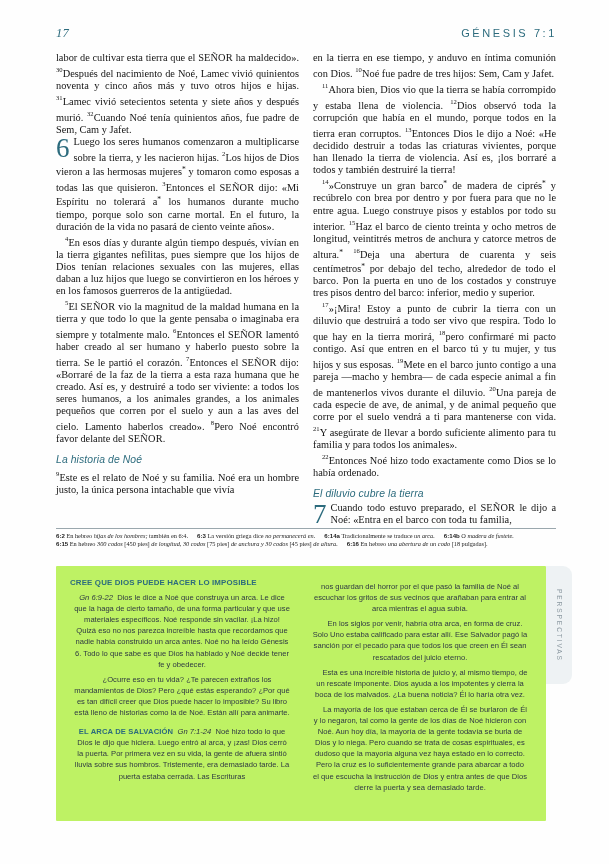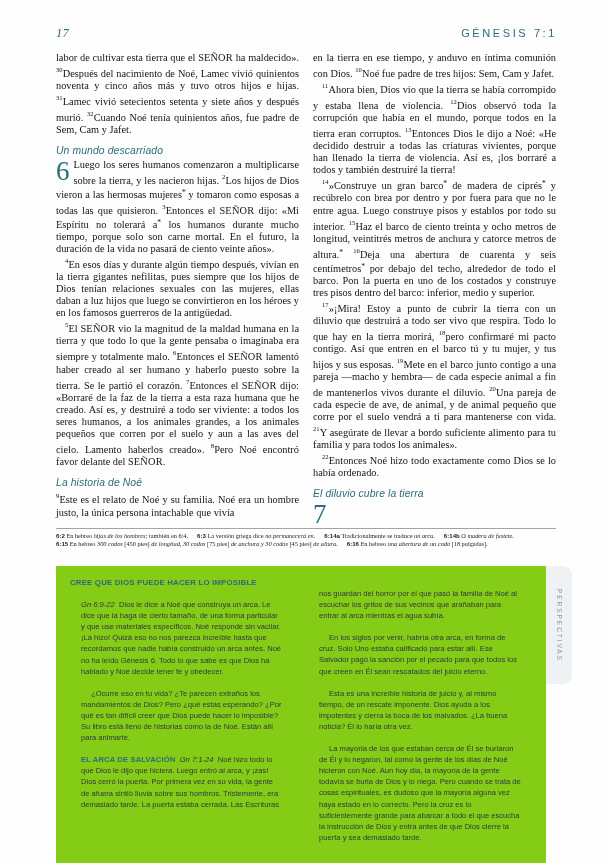--- a/index.html
+++ b/index.html
@@ -135,22 +135,22 @@
   }
   .footnotes i { font-style: italic; }
   .fn-sep { display: inline-block; width: 9px; }
 
   
   .panel {
     position: absolute;
     left: 56px;
     top: 566px;
     width: 490px;
-    height: 297px;
-    background: #84cc16;
+    height: 255px;
+    background: #bef264;
     border-radius: 1px;
   }
   .panel-tab {
     position: absolute;
     left: 490px;
     top: 0;
     width: 26px;
     height: 118px;
     background: #eef2f4;
     border-top-right-radius: 9px;
@@ -178,21 +178,21 @@
     gap: 14px;
   }
   .panel-col {
     width: 224px;
     font-family: "Liberation Sans", sans-serif;
     font-size: 7.6px;
     line-height: 11.1px;
     color: #2e3942;
     text-align: left;
   }
-  .panel-col p { margin: 11px; }
+  .panel-col p { margin: 4px; text-align: center; }
   .panel-col p.ind { text-indent: 10px; }
   .panel-col p.gap { margin-top: 8px; }
 
   .panel-title {
     font-family: "Liberation Sans", sans-serif;
     font-weight: bold;
     font-size: 7.9px;
     color: #2c6b7d;
     letter-spacing: .15px;
     margin-bottom: 1px;
@@ -214,36 +214,35 @@
 
   <div class="running-head">
     <div class="folio">17</div>
     <div class="book-ref">GÉNESIS 7:1</div>
   </div>
 
   <div class="columns">
 
     <div class="col">
       <p>labor de cultivar esta tierra que el S<span class="sc">EÑOR</span> ha maldecido». <span class="vn">30</span>Después del nacimiento de Noé, Lamec vivió quinientos noventa y cinco años más y tuvo otros hijos e hijas. <span class="vn">31</span>Lamec vivió setecientos setenta y siete años y después murió. <span class="vn">32</span>Cuando Noé tenía quinientos años, fue padre de Sem, Cam y Jafet.</p>
-      <div class="section-head">Un mundo descarriado</div>
       <p class="chapter-para"><span class="dropcap">6</span><span>Luego los seres humanos comenzaron a multiplicarse sobre la tierra, y les nacieron hijas. <span class="vn">2</span>Los hijos de Dios vieron a las hermosas mujeres<span class="ftmark">*</span> y tomaron como esposas a todas las que quisieron. <span class="vn">3</span>Entonces el S<span class="sc">EÑOR</span> dijo: «Mi Espíritu no tolerará a<span class="ftmark">*</span> los humanos durante mucho tiempo, porque solo son carne mortal. En el futuro, la duración de la vida no pasará de ciento veinte años».</span></p>
       <p class="indent"><span class="vn">4</span>En esos días y durante algún tiempo después, vivían en la tierra gigantes nefilitas, pues siempre que los hijos de Dios tenían relaciones sexuales con las mujeres, ellas daban a luz hijos que luego se convirtieron en los héroes y en los famosos guerreros de la antigüedad.</p>
       <p class="indent"><span class="vn">5</span>El S<span class="sc">EÑOR</span> vio la magnitud de la maldad humana en la tierra y que todo lo que la gente pensaba o imaginaba era siempre y totalmente malo. <span class="vn">6</span>Entonces el S<span class="sc">EÑOR</span> lamentó haber creado al ser humano y haberlo puesto sobre la tierra. Se le partió el corazón. <span class="vn">7</span>Entonces el S<span class="sc">EÑOR</span> dijo: «Borraré de la faz de la tierra a esta raza humana que he creado. Así es, y destruiré a todo ser viviente: a todos los seres humanos, a los animales grandes, a los animales pequeños que corren por el suelo y aun a las aves del cielo. Lamento haberlos creado». <span class="vn">8</span>Pero Noé encontró favor delante del S<span class="sc">EÑOR</span>.</p>
       <div class="section-head">La historia de Noé</div>
       <p><span class="vn">9</span>Este es el relato de Noé y su familia. Noé era un hombre justo, la única persona intachable que vivía</p>
     </div>
 
     <div class="col">
       <p>en la tierra en ese tiempo, y anduvo en íntima comunión con Dios. <span class="vn">10</span>Noé fue padre de tres hijos: Sem, Cam y Jafet.</p>
       <p class="indent"><span class="vn">11</span>Ahora bien, Dios vio que la tierra se había corrompido y estaba llena de violencia. <span class="vn">12</span>Dios observó toda la corrupción que había en el mundo, porque todos en la tierra eran corruptos. <span class="vn">13</span>Entonces Dios le dijo a Noé: «He decidido destruir a todas las criaturas vivientes, porque han llenado la tierra de violencia. Así es, ¡los borraré a todos y también destruiré la tierra!</p>
       <p class="indent"><span class="vn">14</span>»Construye un gran barco<span class="ftmark">*</span> de madera de ciprés<span class="ftmark">*</span> y recúbrelo con brea por dentro y por fuera para que no le entre agua. Luego construye pisos y establos por todo su interior. <span class="vn">15</span>Haz el barco de ciento treinta y ocho metros de longitud, veintitrés metros de anchura y catorce metros de altura.<span class="ftmark">*</span> <span class="vn">16</span>Deja una abertura de cuarenta y seis centímetros<span class="ftmark">*</span> por debajo del techo, alrededor de todo el barco. Pon la puerta en uno de los costados y construye tres pisos dentro del barco: inferior, medio y superior.</p>
       <p class="indent"><span class="vn">17</span>»¡Mira! Estoy a punto de cubrir la tierra con un diluvio que destruirá a todo ser vivo que respira. Todo lo que hay en la tierra morirá, <span class="vn">18</span>pero confirmaré mi pacto contigo. Así que entren en el barco tú y tu mujer, y tus hijos y sus esposas. <span class="vn">19</span>Mete en el barco junto contigo a una pareja —macho y hembra— de cada especie animal a fin de mantenerlos vivos durante el diluvio. <span class="vn">20</span>Una pareja de cada especie de ave, de animal, y de animal pequeño que corre por el suelo vendrá a ti para mantenerse con vida. <span class="vn">21</span>Y asegúrate de llevar a bordo suficiente alimento para tu familia y para todos los animales».</p>
       <p class="indent"><span class="vn">22</span>Entonces Noé hizo todo exactamente como Dios se lo había ordenado.</p>
       <div class="section-head">El diluvio cubre la tierra</div>
-      <p class="chapter-para"><span class="dropcap">7</span></p>
+      <p class="chapter-para"><span class="dropcap">7</span><span>Cuando todo estuvo preparado, el S<span class="sc">EÑOR</span> le dijo a Noé: «Entra en el barco con toda tu familia,</span></p>
     </div>
 
   </div>
 
   <div class="footnotes">
     <div><span class="fn-num">6:2</span> En hebreo <i>hijas de los hombres;</i> también en 6:4.<span class="fn-sep"></span><span class="fn-num">6:3</span> La versión griega dice <i>no permanecerá en.</i><span class="fn-sep"></span><span class="fn-num">6:14a</span> Tradicionalmente se traduce <i>un arca.</i><span class="fn-sep"></span><span class="fn-num">6:14b</span> O <i>madera de fustete.</i></div>
     <div><span class="fn-num">6:15</span> En hebreo <i>300 codos</i> [450 pies] <i>de longitud, 30 codos</i> [75 pies] <i>de anchura y 30 codos</i> [45 pies] <i>de altura.</i><span class="fn-sep"></span><span class="fn-num">6:16</span> En hebreo <i>una abertura de un codo</i> [18 pulgadas].</div>
   </div>
 
   <div class="panel">

